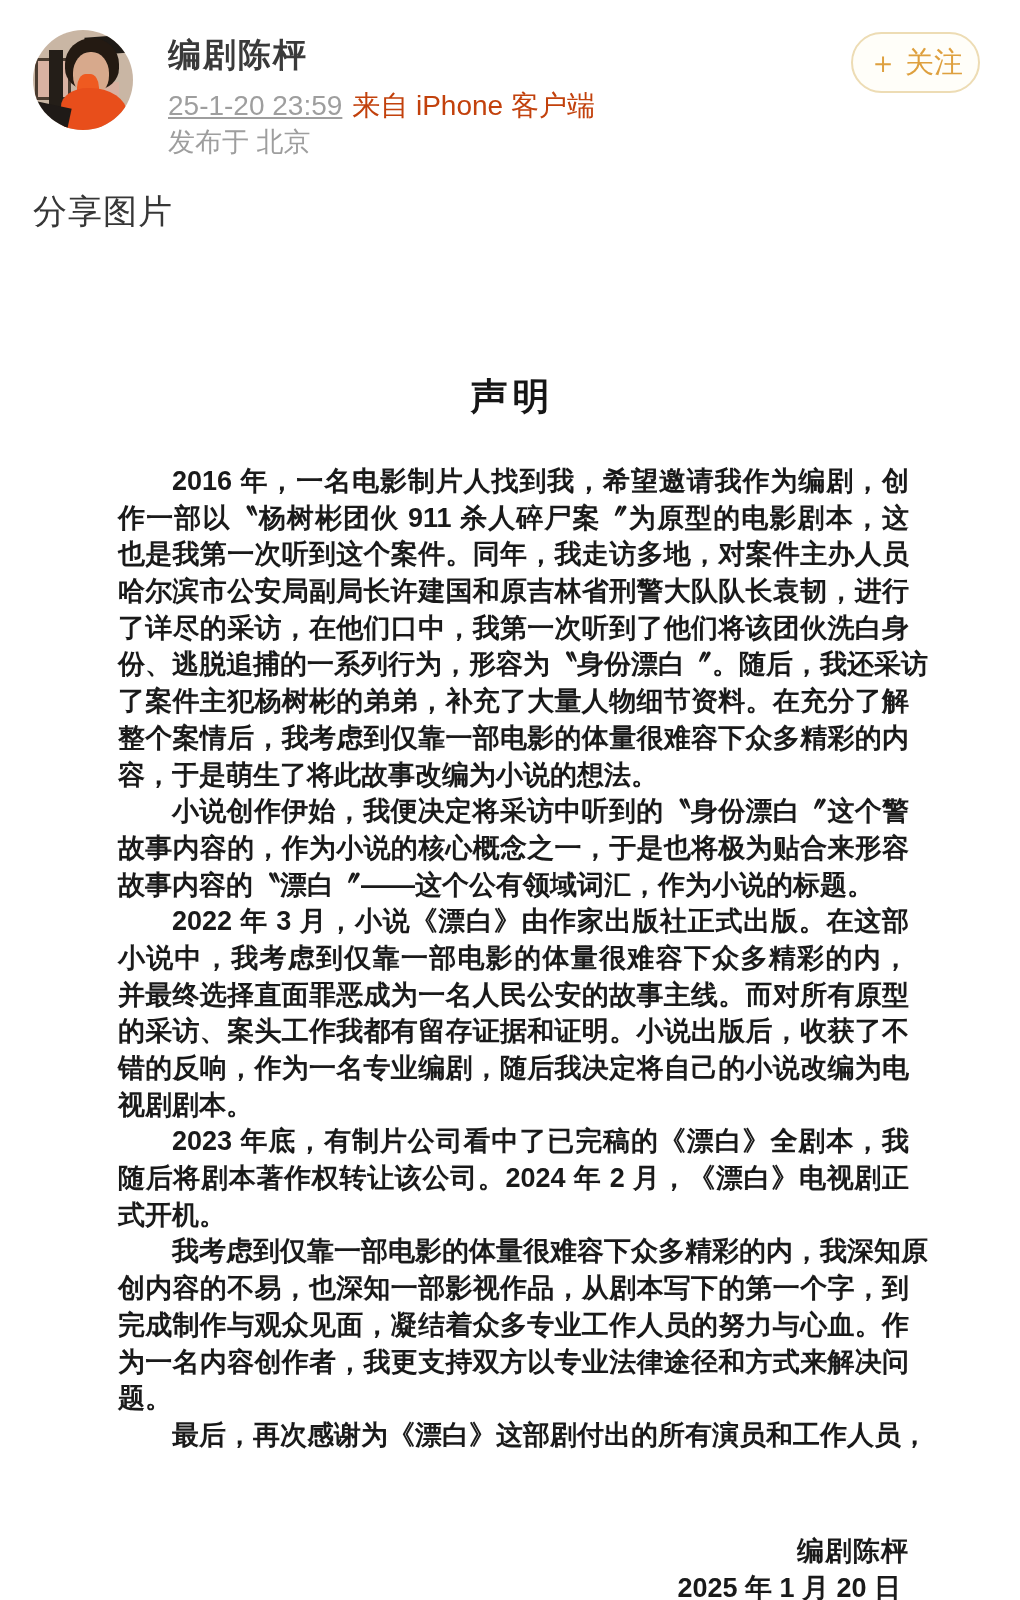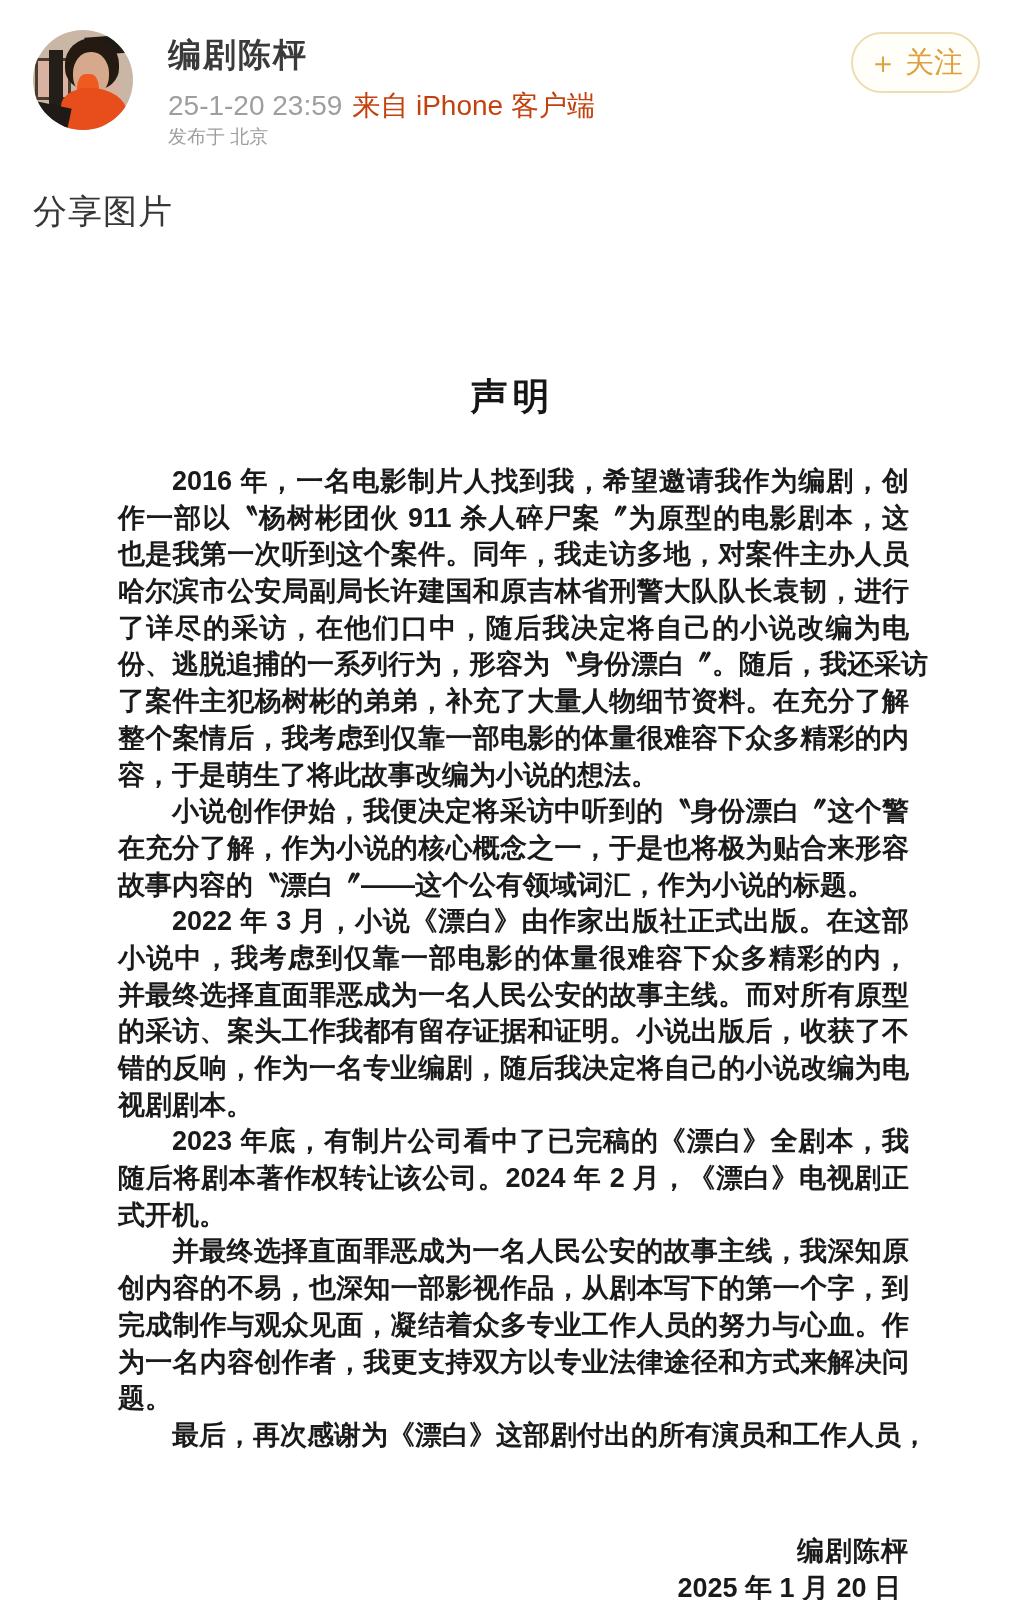--- a/index.html
+++ b/index.html
@@ -22,23 +22,23 @@
   .av-hair{left:32px;top:8px;width:54px;height:52px;background:#241a12;border-radius:50% 50% 42% 42%;}
   .av-face{left:40px;top:22px;width:36px;height:44px;background:#d7a98c;border-radius:48% 48% 46% 46%;}
   .av-scarf{left:28px;top:58px;width:66px;height:46px;background:#e84e1b;border-radius:40% 55% 30% 30%;}
   .av-scarf2{left:44px;top:44px;width:22px;height:34px;background:#ef5a20;border-radius:40%;}
   .av-coat{left:-6px;top:74px;width:42px;height:30px;background:#1f1a17;transform:rotate(12deg);}
   .author{
     position:absolute;left:168px;top:33px;
     font-size:33px;font-weight:600;color:#3a3a3a;letter-spacing:2px;cursor:pointer;
   }
   .meta{position:absolute;left:168px;top:87px;font-size:28px;white-space:nowrap;}
-  .meta .time{color:#9e9e9e;}
+  .meta .time{color:#9e9e9e;text-decoration:underline;}
   .meta .src{color:#c2410c;margin-left:2px;cursor:pointer;}
-  .location{position:absolute;left:168px;top:124px;font-size:19px;color:#9e9e9e;}
+  .location{position:absolute;left:168px;top:124px;font-size:27px;color:#9e9e9e;}
   .follow{
     position:absolute;left:851px;top:32px;width:129px;height:61px;
     border:2px solid #eddcb4;border-radius:32px;background:#fffef9;
     display:flex;align-items:center;justify-content:center;gap:7px;
     color:#dea03f;font-size:29px;font-family:inherit;cursor:pointer;padding:0;
   }
   .follow .plus{font-size:30px;line-height:1;}
   .share-text{
     position:absolute;left:33px;top:189px;
     font-size:34px;font-weight:500;color:#373737;letter-spacing:1px;
@@ -99,38 +99,38 @@
 
 <div class="share-text">分享图片</div>
 
 <figure class="statement">
   <h1 class="st-title">声明</h1>
   <div class="st-body">
       <div class="line first">2016 年，一名电影制片人找到我，希望邀请我作为编剧，创</div>
       <div class="line">作一部以〝杨树彬团伙 911 杀人碎尸案〞为原型的电影剧本，这</div>
       <div class="line">也是我第一次听到这个案件。同年，我走访多地，对案件主办人员</div>
       <div class="line">哈尔滨市公安局副局长许建国和原吉林省刑警大队队长袁韧，进行</div>
-      <div class="line">了详尽的采访，在他们口中，随后我决定将自己的小说改编为电</div>
+      <div class="line">了详尽的采访，在他们口中，我第一次听到了他们将该团伙洗白身</div>
       <div class="line">份、逃脱追捕的一系列行为，形容为〝身份漂白〞。随后，我还采访</div>
       <div class="line">了案件主犯杨树彬的弟弟，补充了大量人物细节资料。在充分了解</div>
       <div class="line">整个案情后，我考虑到仅靠一部电影的体量很难容下众多精彩的内</div>
       <div class="line last">容，于是萌生了将此故事改编为小说的想法。</div>
       <div class="line first">小说创作伊始，我便决定将采访中听到的〝身份漂白〞这个警</div>
-      <div class="line">在充分了解，作为小说的核心概念之一，于是也将极为贴合来形容</div>
+      <div class="line">故事内容的，作为小说的核心概念之一，于是也将极为贴合来形容</div>
       <div class="line last">故事内容的〝漂白〞——这个公有领域词汇，作为小说的标题。</div>
       <div class="line first">2022 年 3 月，小说《漂白》由作家出版社正式出版。在这部</div>
       <div class="line">小说中，我考虑到仅靠一部电影的体量很难容下众多精彩的内，</div>
       <div class="line">并最终选择直面罪恶成为一名人民公安的故事主线。而对所有原型</div>
       <div class="line">的采访、案头工作我都有留存证据和证明。小说出版后，收获了不</div>
       <div class="line">错的反响，作为一名专业编剧，随后我决定将自己的小说改编为电</div>
       <div class="line last">视剧剧本。</div>
       <div class="line first">2023 年底，有制片公司看中了已完稿的《漂白》全剧本，我</div>
       <div class="line">随后将剧本著作权转让该公司。2024 年 2 月，《漂白》电视剧正</div>
       <div class="line last">式开机。</div>
-      <div class="line first">并最终选择直面罪恶成为一名人民公安的故事主线，我深知原</div>
+      <div class="line first">我考虑到仅靠一部电影的体量很难容下众多精彩的内，我深知原</div>
       <div class="line">创内容的不易，也深知一部影视作品，从剧本写下的第一个字，到</div>
       <div class="line">完成制作与观众见面，凝结着众多专业工作人员的努力与心血。作</div>
       <div class="line">为一名内容创作者，我更支持双方以专业法律途径和方式来解决问</div>
       <div class="line last">题。</div>
       <div class="line first">最后，再次感谢为《漂白》这部剧付出的所有演员和工作人员，</div>
     </div>
   <div class="st-sign">
     <div class="sig">编剧陈枰</div>
     <div class="date">2025 年 1 月 20 日</div>
   </div>

